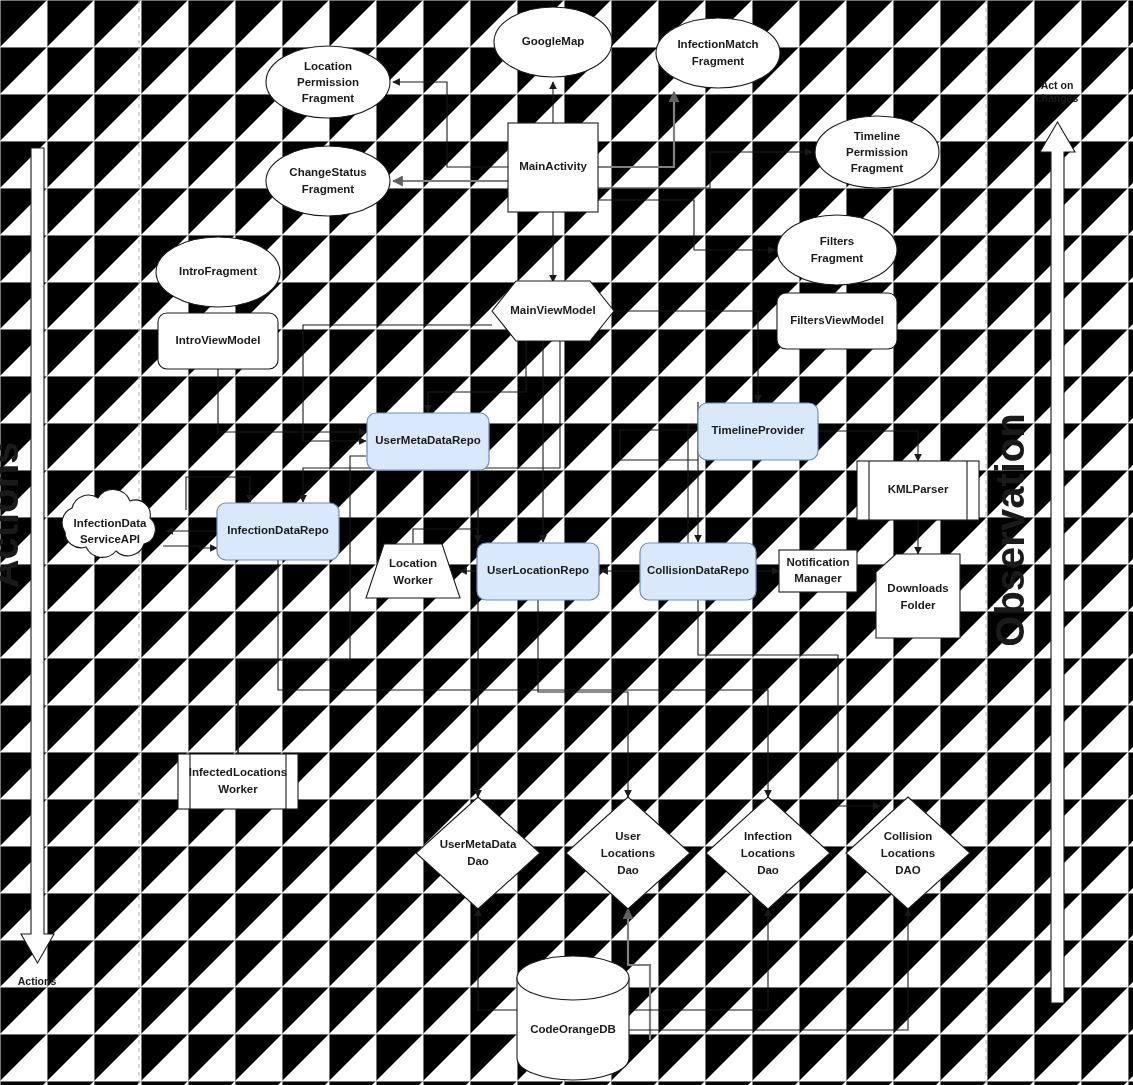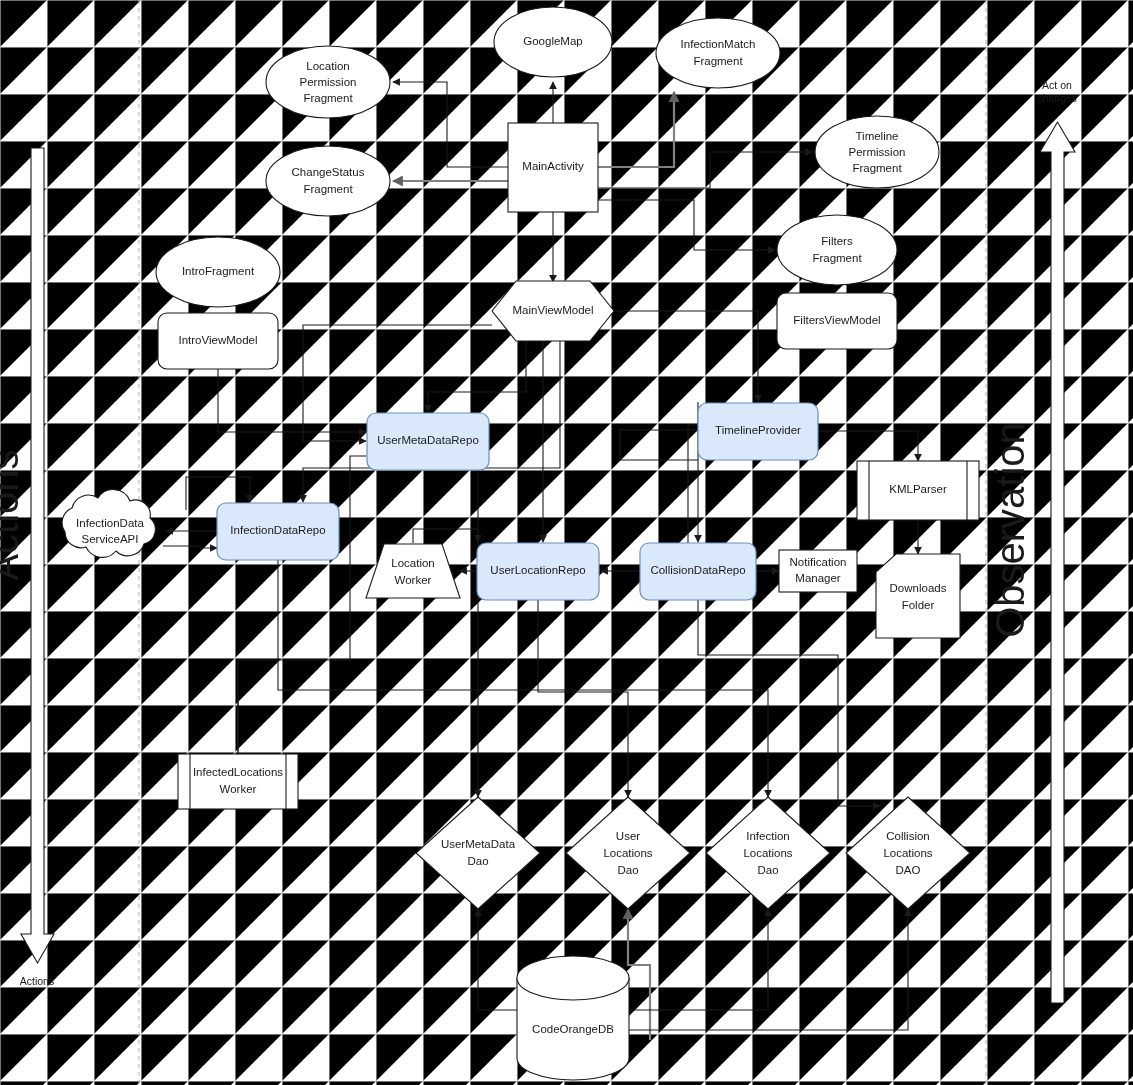--- a/index.html
+++ b/index.html
@@ -1,19 +1,19 @@
 <!DOCTYPE html>
 <html><head>
 <meta charset="utf-8">
 <title>Architecture Diagram</title>
 <style>
   html,body{margin:0;padding:0;background:#ffffff;}
   body{width:1133px;height:1085px;overflow:hidden;
        font-family:"Liberation Sans", sans-serif;}
-  #canvas{position:relative;width:1133px;height:908px;background:#1d4ed8;}
+  #canvas{position:relative;width:1133px;height:908px;background:#1d4ed8;font-weight:bold;}
   svg{display:block;}
   .nodetext{font-family:"Liberation Sans", sans-serif;font-size:11.5px;fill:#1a1a1a;
             text-anchor:middle;dominant-baseline:middle;}
   .sidelabel{font-family:"Liberation Sans", sans-serif;font-size:40px;fill:#1a1a1a;
              text-anchor:middle;}
   .smalllabel{font-family:"Liberation Sans", sans-serif;font-size:10.5px;fill:#1a1a1a;
               text-anchor:middle;}
   .shape{fill:#ffffff;stroke:#1a1a1a;stroke-width:1.1;}
   .shape-blue{fill:#dae8fc;stroke:#6c8ebf;stroke-width:1.2;}
   .conn{fill:none;stroke:#1a1a1a;stroke-width:1.1;}

